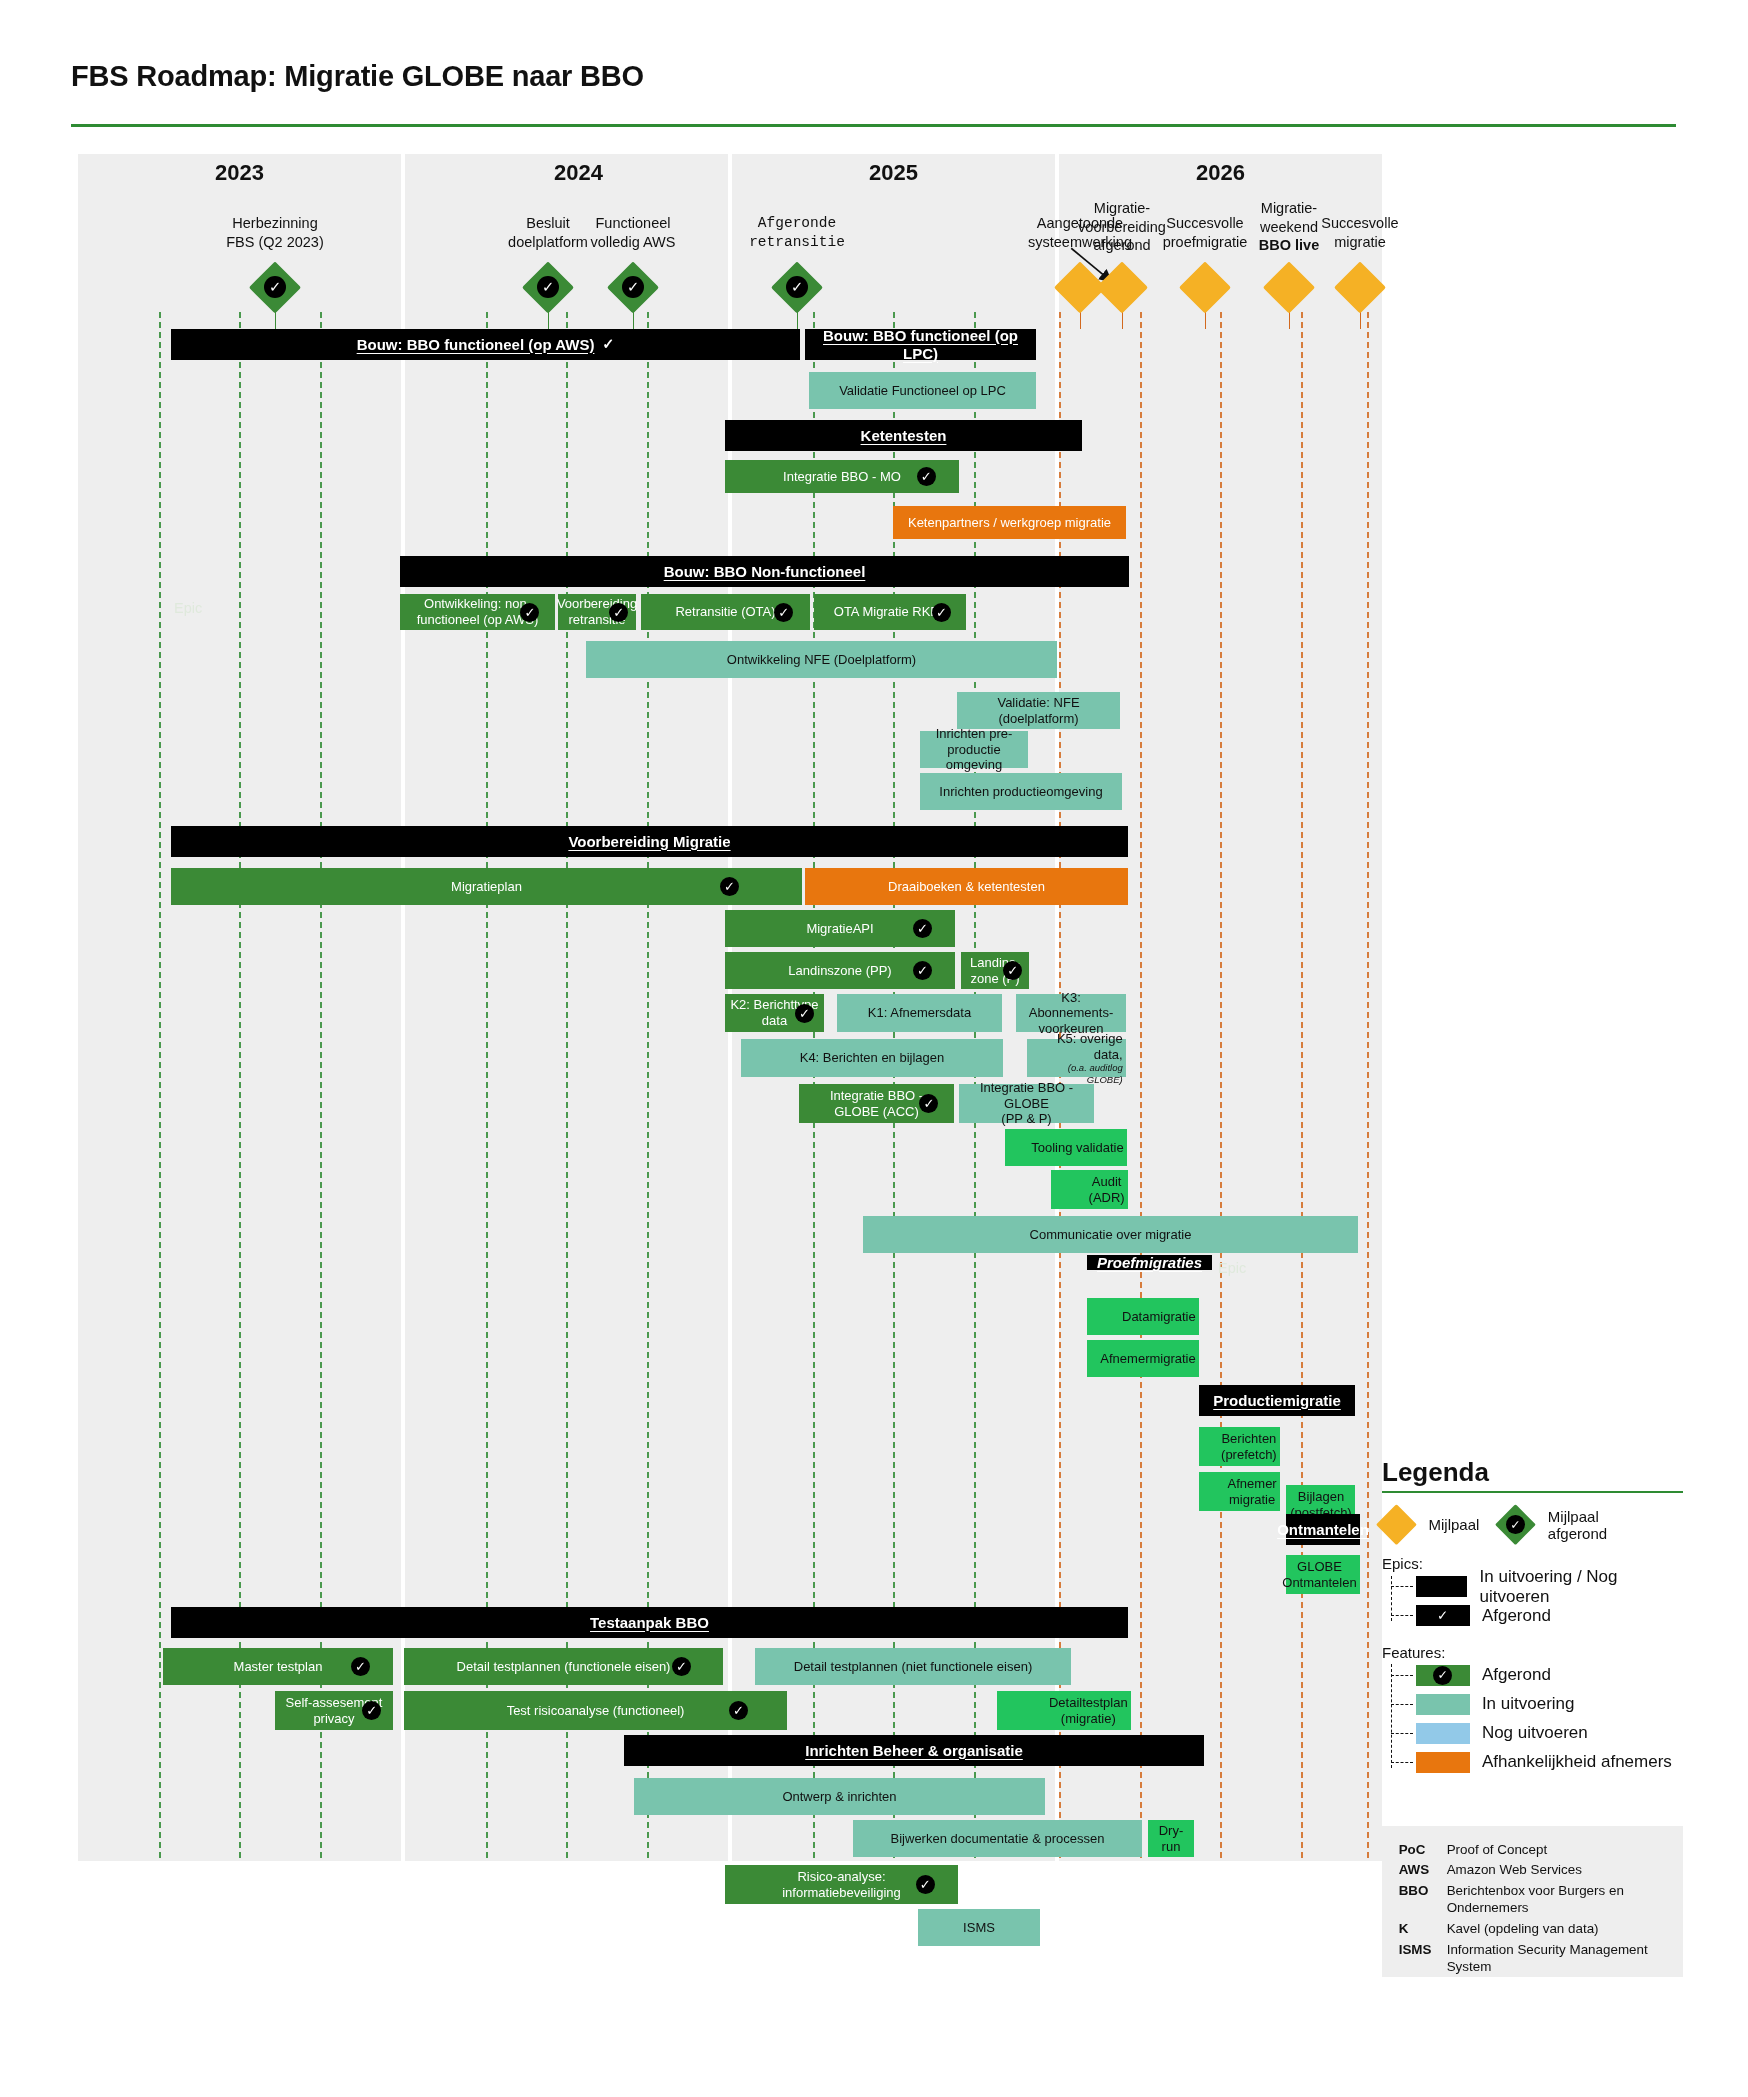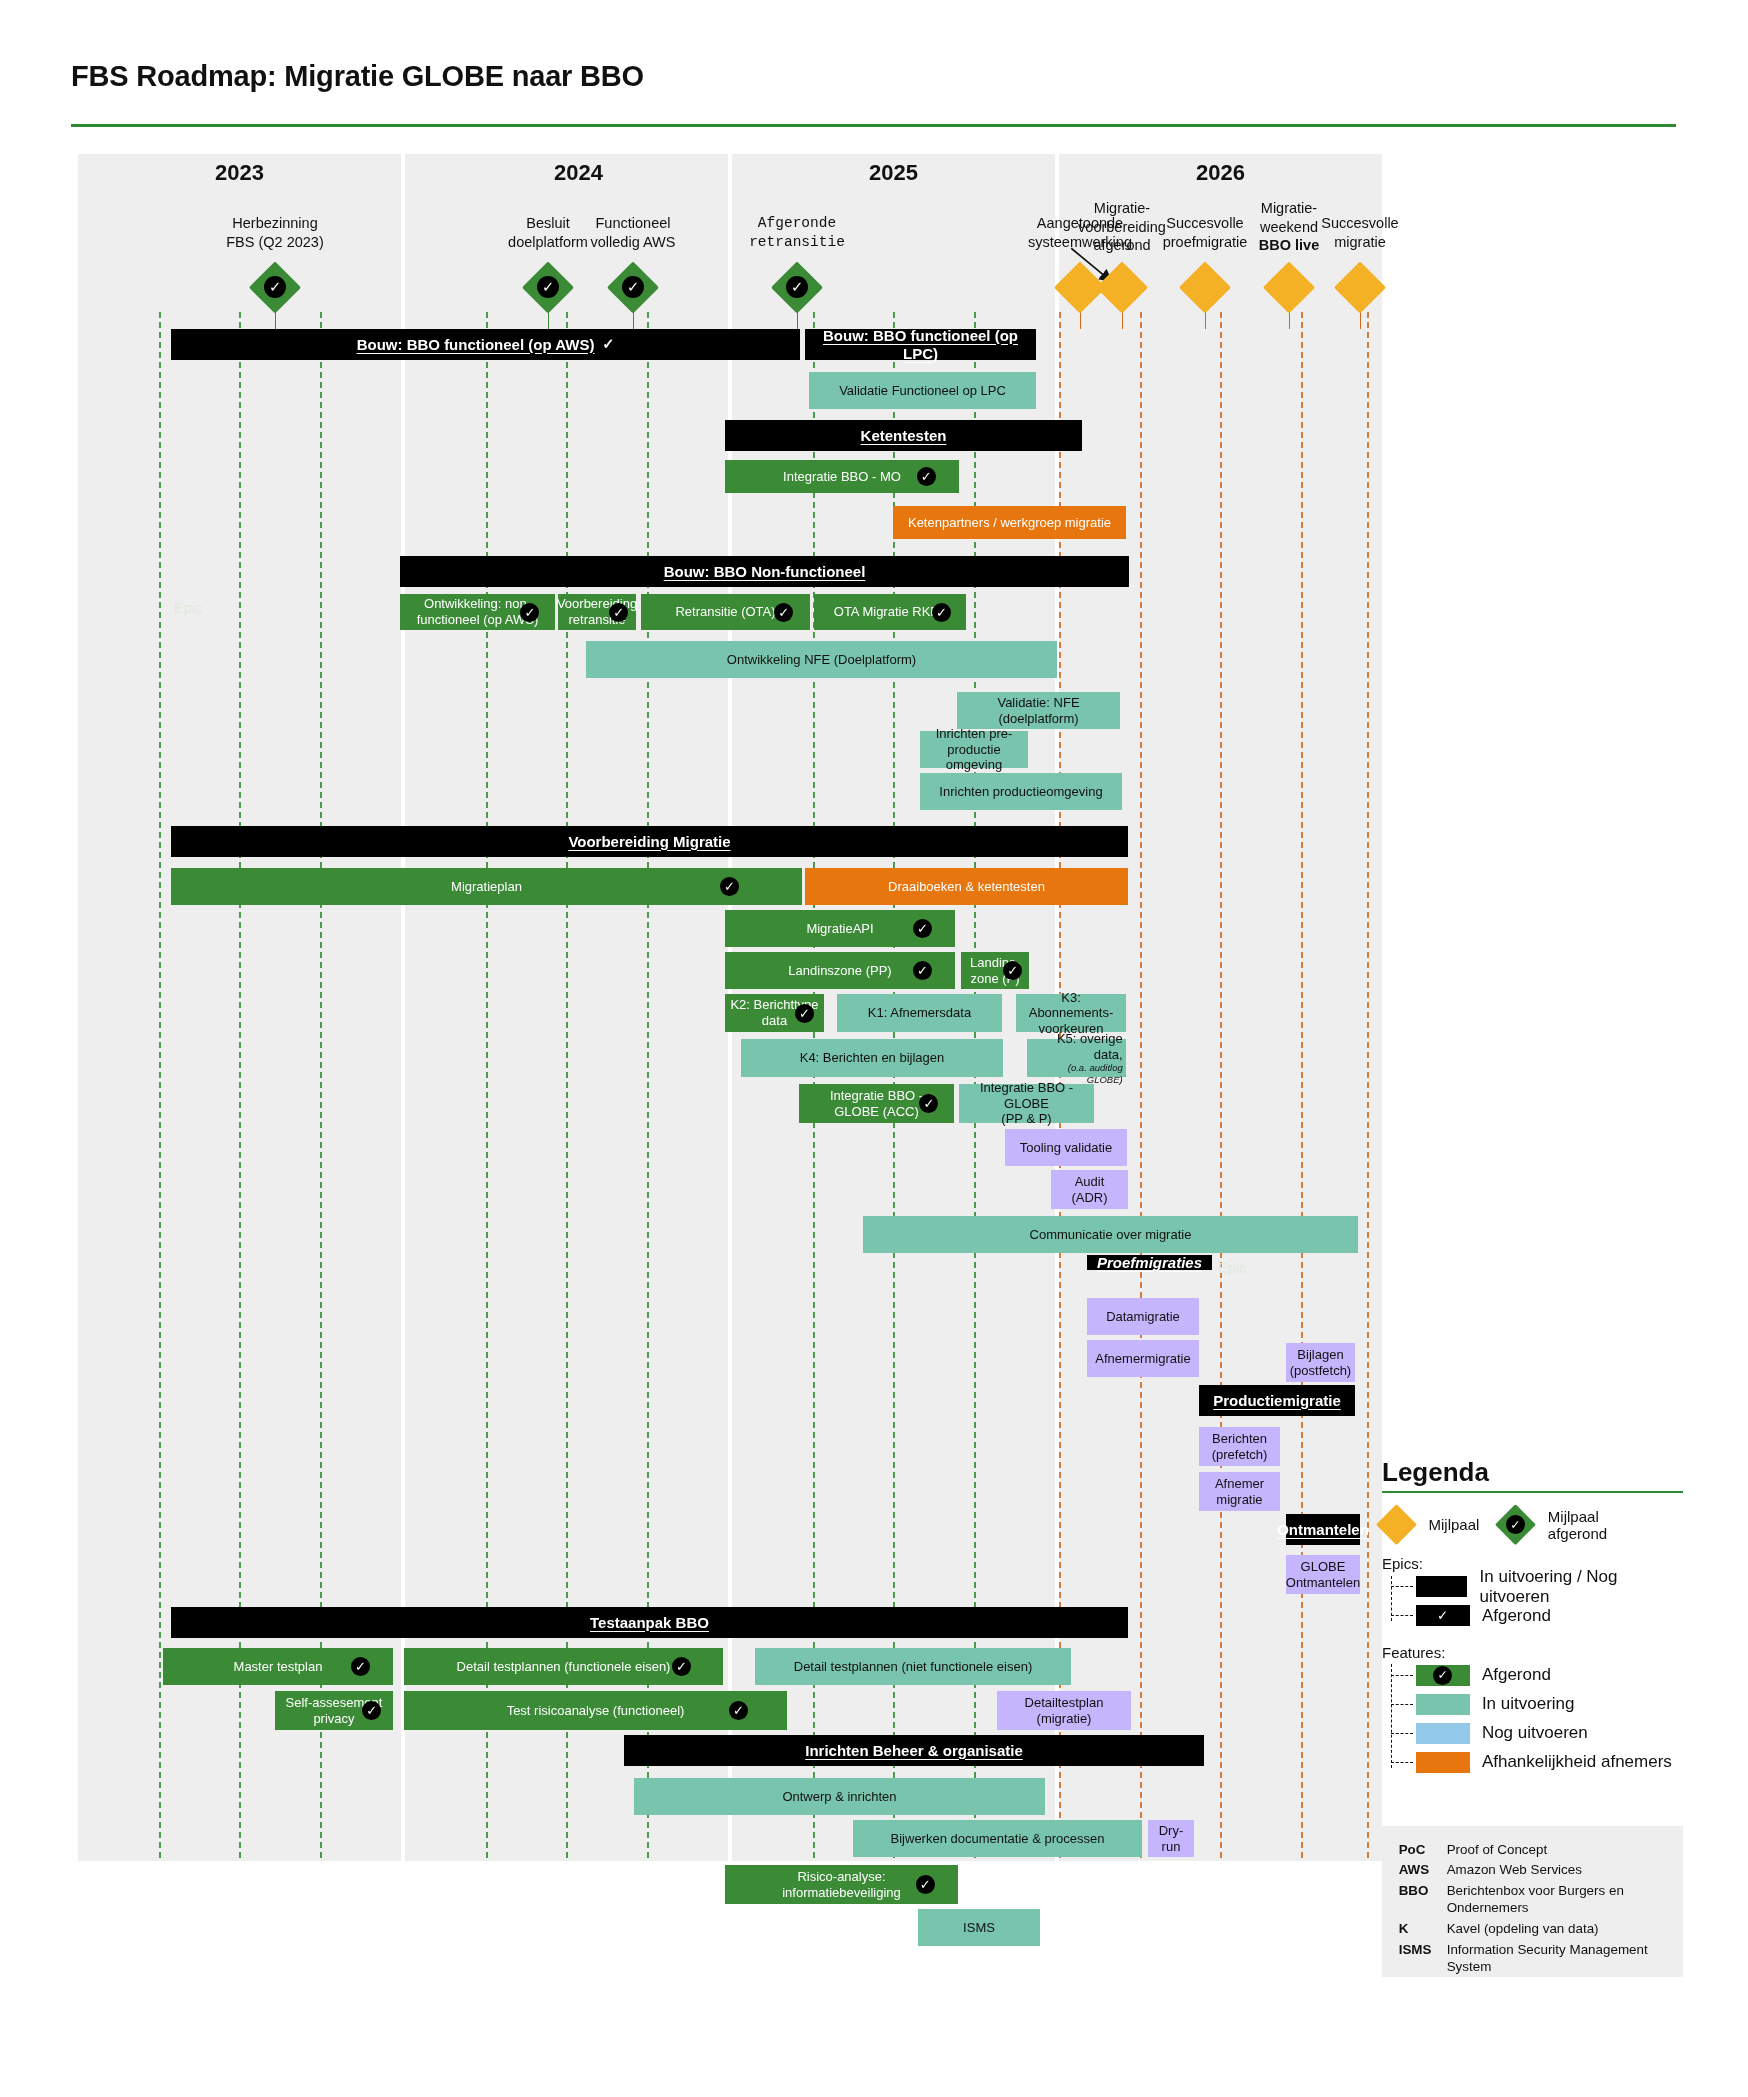--- a/index.html
+++ b/index.html
@@ -72,21 +72,21 @@
     padding:1.1px 3.3px;
     white-space:pre-line;
   }
   .bar.epic {
     background:#000; color:#fff;
     font-weight:700; font-size:15px;
   }
   .bar.epic .bar-text { text-decoration:underline; text-underline-offset:2.8px; }
   .bar.done  { background:#3b8a36; color:#fff; }
   .bar.prog  { background:#79c4ad; color:#111; }
-  .bar.todo  { background:#c4b5fd; color:#111; }
+  .bar.todo  { background:#22c55e; color:#111;justify-content:flex-end; }
   .bar.dep   { background:#e8760e; color:#fff; }
 
   .bar .chk {
     position:absolute; width:19px; height:19px; border-radius:50%;
     background:#000; color:#fff;
     display:flex; align-items:center; justify-content:center;
     font-size:13px; line-height:1;
   }
   .bar-sub { font-style:italic; font-size:9.5px; display:block; }
 
@@ -265,21 +265,21 @@
     <div class="bar todo" style="left: 1005px; top: 1129px; width: 122px; height: 37px;"><span class="bar-text">Tooling validatie</span></div>
     <div class="bar todo" style="left: 1051px; top: 1170px; width: 77px; height: 39px;"><span class="bar-text">Audit
 (ADR)</span></div>
     <div class="bar prog" style="left: 863px; top: 1216px; width: 495px; height: 37px;"><span class="bar-text">Communicatie over migratie</span></div>
     <div class="bar epic" style="left: 1087px; top: 1255px; width: 125px; height: 15px; font-style: italic;"><span class="bar-text">Proefmigraties</span></div>
     <div class="bar todo" style="left: 1087px; top: 1298px; width: 112px; height: 37px;"><span class="bar-text">Datamigratie</span></div>
     <div class="bar todo" style="left: 1087px; top: 1340px; width: 112px; height: 37px;"><span class="bar-text">Afnemermigratie</span></div>
     <div class="bar epic" style="left: 1199px; top: 1385px; width: 156px; height: 31px;"><span class="bar-text">Productiemigratie</span></div>
     <div class="bar todo" style="left: 1199px; top: 1427px; width: 81px; height: 39px;"><span class="bar-text">Berichten
 (prefetch)</span></div>
-    <div class="bar todo" style="left: 1286px; top: 1343px; width: 69px; height: 39px;"><span class="bar-text">Bijlagen
+    <div class="bar todo" style="left: 1286px; top: 1485px; width: 69px; height: 39px;"><span class="bar-text">Bijlagen
 (postfetch)</span></div>
     <div class="bar todo" style="left: 1199px; top: 1472px; width: 81px; height: 39px;"><span class="bar-text">Afnemer
 migratie</span></div>
     <div class="bar epic" style="left: 1286px; top: 1514px; width: 74px; height: 31px;"><span class="bar-text">Ontmantelen</span></div>
     <div class="bar todo" style="left: 1286px; top: 1555px; width: 74px; height: 39px;"><span class="bar-text">GLOBE
 Ontmantelen</span></div>
     <div class="bar epic" style="left: 171px; top: 1607px; width: 957px; height: 31px;"><span class="bar-text">Testaanpak BBO</span></div>
     <div class="bar done" style="left: 163px; top: 1648px; width: 230px; height: 37px;"><span class="bar-text">Master testplan</span><span class="chk" style="right: 23px;">✓</span></div>
     <div class="bar done" style="left: 404px; top: 1648px; width: 319px; height: 37px;"><span class="bar-text">Detail testplannen (functionele eisen)</span><span class="chk" style="right: 32px;">✓</span></div>
     <div class="bar prog" style="left: 731px; top: 1648px; width: 316px; height: 37px; margin-left: 24px;"><span class="bar-text">Detail testplannen  (niet functionele eisen)</span></div>

